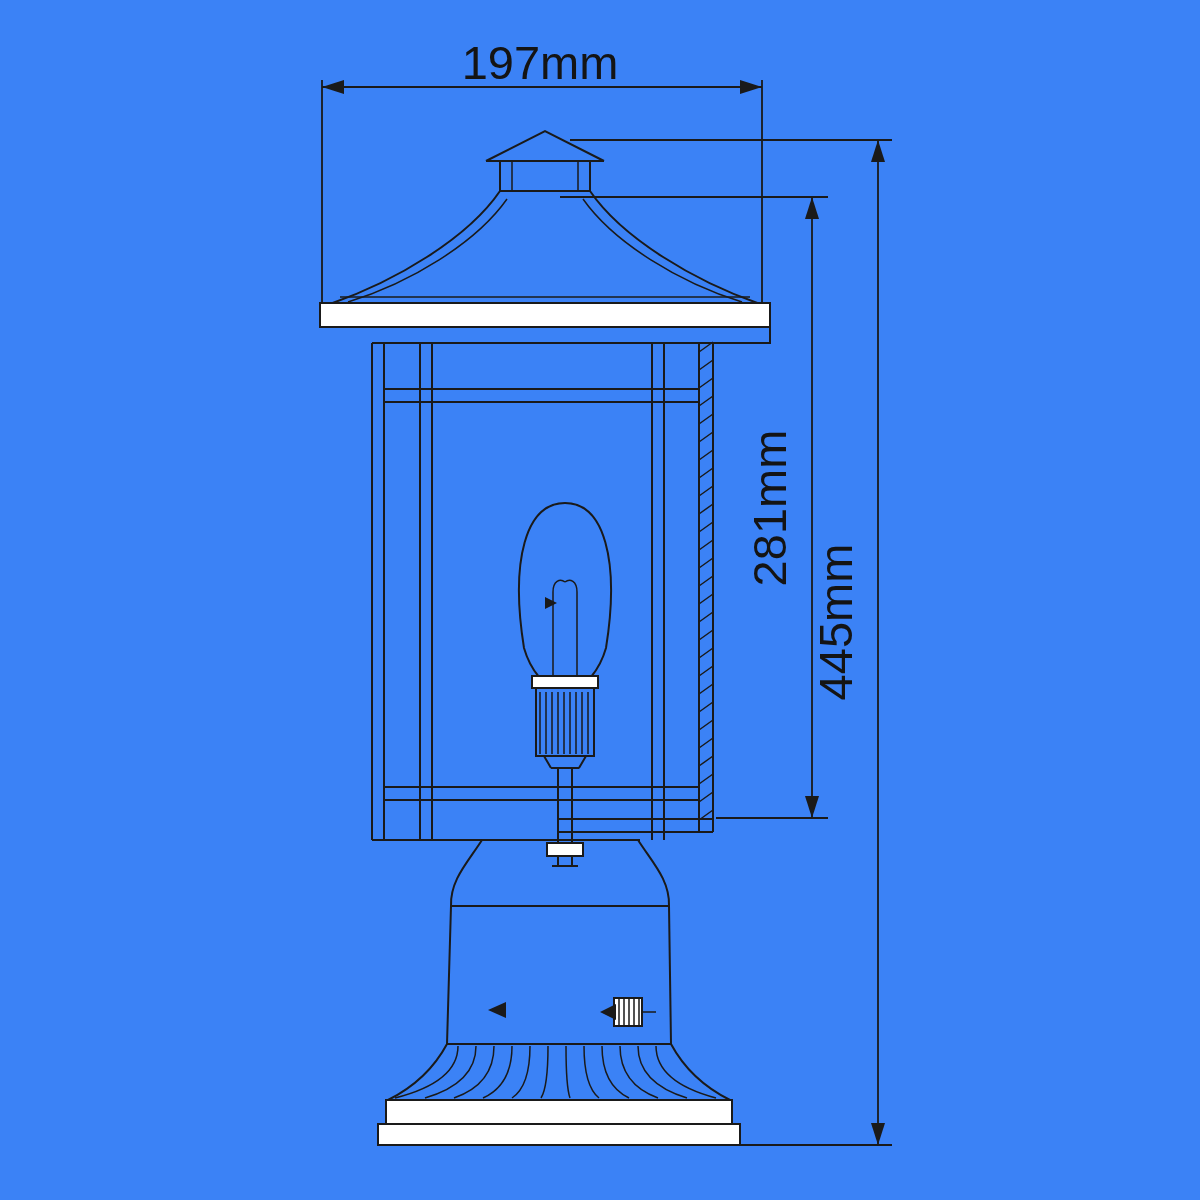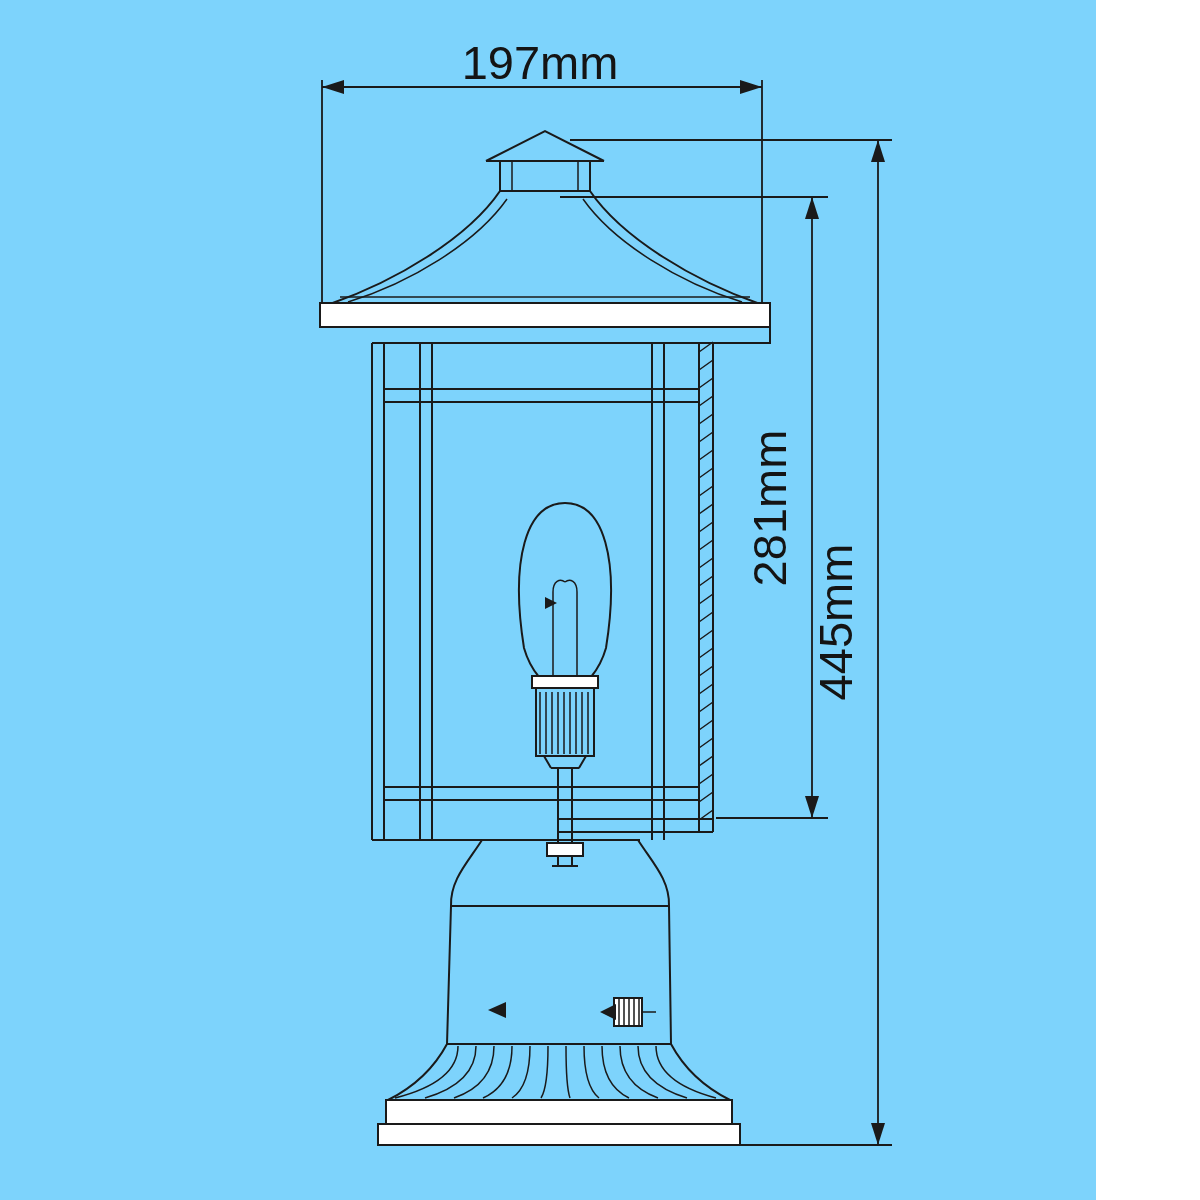--- a/index.html
+++ b/index.html
@@ -1,17 +1,17 @@
 <!DOCTYPE html>
 <html><head>
 <meta charset="utf-8">
 <style>
   html,body{margin:0;padding:0;background:#ffffff;}
   body{width:1200px;height:1200px;overflow:hidden;font-family:"Liberation Sans",sans-serif;}
-  .canvas{position:relative;width:1096px;height:1200px;background:#7dd3fc;}
+  .canvas{position:relative;width:1200px;height:1200px;background:#3b82f6;}
   svg{position:absolute;left:0;top:0;}
   .ln{stroke:#1a1a1a;stroke-width:2;fill:none;stroke-linecap:butt;stroke-linejoin:miter;}
   .thin{stroke:#1a1a1a;stroke-width:1.5;fill:none;}
   .wh{fill:#ffffff;stroke:#1a1a1a;stroke-width:2;}
   .ar{fill:#1a1a1a;stroke:none;}
   .dim{stroke:#1a1a1a;stroke-width:1.8;fill:none;}
   text.dimlabel{fill:#141414;stroke:none;font-family:"Liberation Sans",sans-serif;font-size:47px;}
 </style>
 </head>
 <body>

